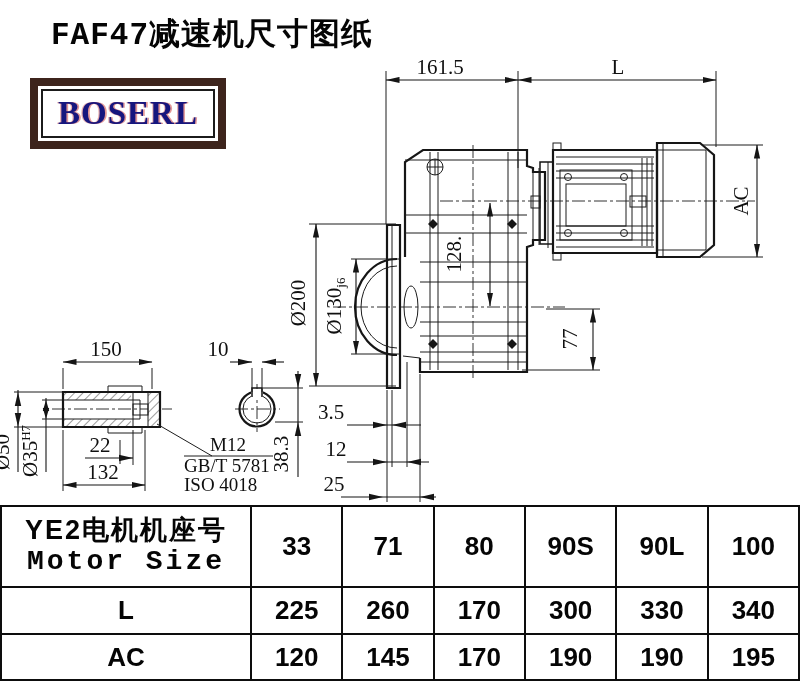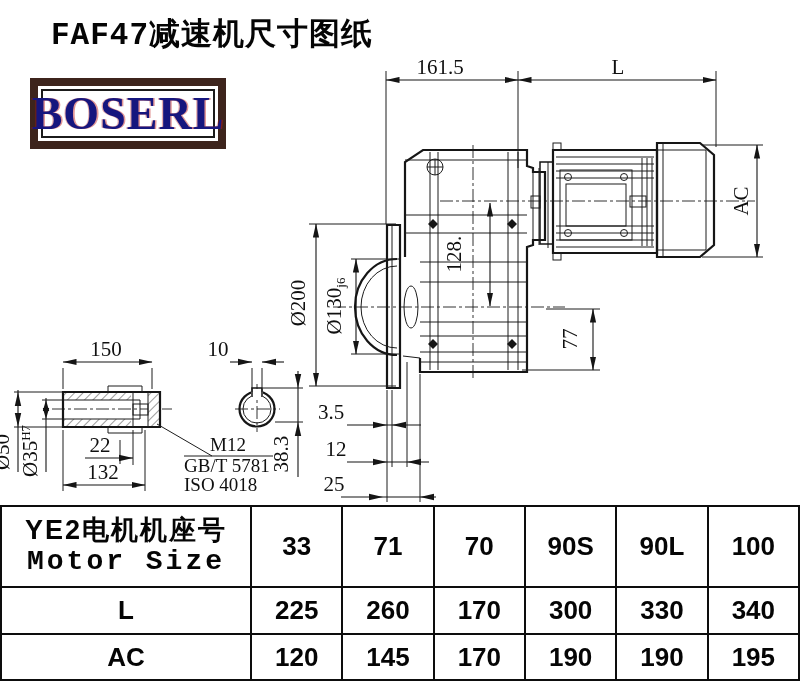--- a/index.html
+++ b/index.html
@@ -4,21 +4,21 @@
 <style>
   html,body{margin:0;padding:0;background:#ffffff;}
   .canvas{position:relative;width:800px;height:681px;background:#ffffff;overflow:hidden;
           font-family:"Liberation Sans",sans-serif;}
   .page-title{position:absolute;left:37px;top:13px;font-size:31px;font-weight:800;
               color:#050505;letter-spacing:1px;font-family:Liberation Mono, monospace;margin-left:14px;}
   .logo-box{position:absolute;left:30px;top:78px;width:196px;height:71px;
             border:8px solid #3d241c;background:#fff;box-sizing:border-box;}
   .logo-inner{position:absolute;left:3px;top:3px;right:3px;bottom:3px;
               border:2px solid #1b1b1b;display:flex;align-items:center;justify-content:center;}
-  .logo-text{font-family:"Liberation Serif",serif;font-weight:700;font-size:46px;
+  .logo-text{font-family:"Liberation Serif",serif;font-weight:700;font-size:33px;
              color:#16167e;letter-spacing:1px;line-height:1;
              text-shadow:1.6px 0 0 rgba(190,25,25,.45), -1.2px 0 0 rgba(190,25,25,.35);}
   svg{position:absolute;left:0;top:0;}
   .thick{stroke:#161616;stroke-width:2.2;fill:none;stroke-linejoin:miter;}
   .med{stroke:#161616;stroke-width:1.5;fill:none;}
   .thin{stroke:#1c1c1c;stroke-width:1;fill:none;}
   .cl{stroke:#1c1c1c;stroke-width:0.9;fill:none;stroke-dasharray:13 3 3 3;}
   .dimline{stroke:#151515;stroke-width:1.1;fill:none;}
   .arr{fill:#151515;stroke:none;}
   .dt{font-family:"Liberation Serif",serif;font-size:21px;fill:#101010;}
@@ -312,21 +312,21 @@
   <div class="tbl">
     <table>
       <tbody>
           <tr style="height:63px;">
         <td class="hdr" style="width:248px;">
           <div class="hdr-cn">YE2电机机座号</div>
           <div class="hdr-en">Motor Size</div>
         </td>
         <td>33</td>
         <td>71</td>
-        <td>70</td>
+        <td>80</td>
         <td>90S</td>
         <td>90L</td>
         <td>100</td>
       </tr>
       <tr style="height:38px;">
         <td>L</td>
         <td>225</td>
         <td>260</td>
         <td>170</td>
         <td>300</td>

